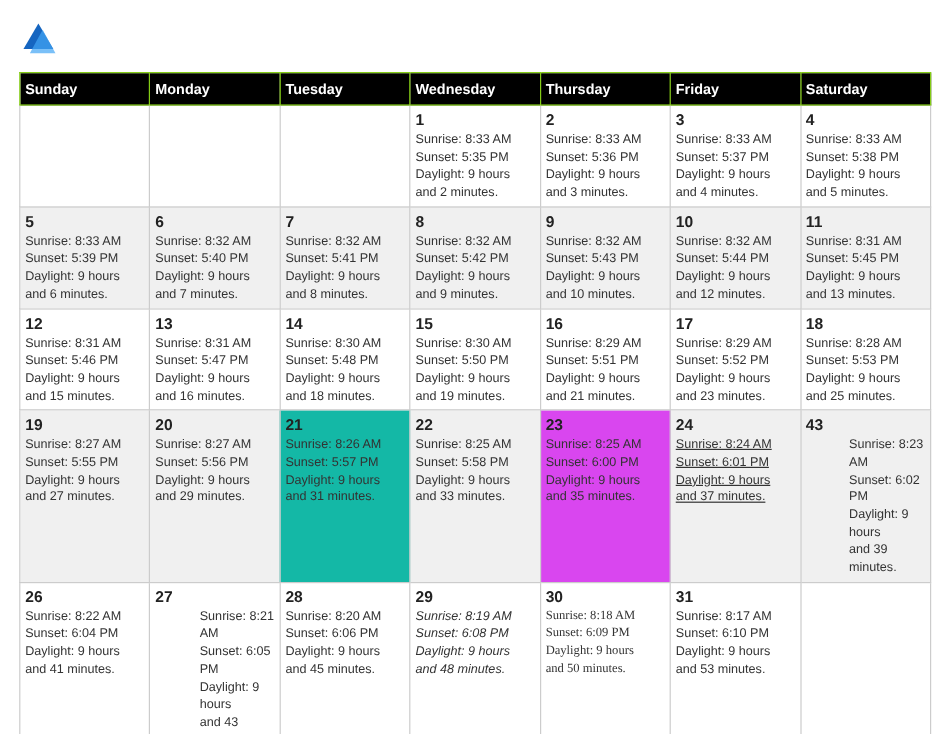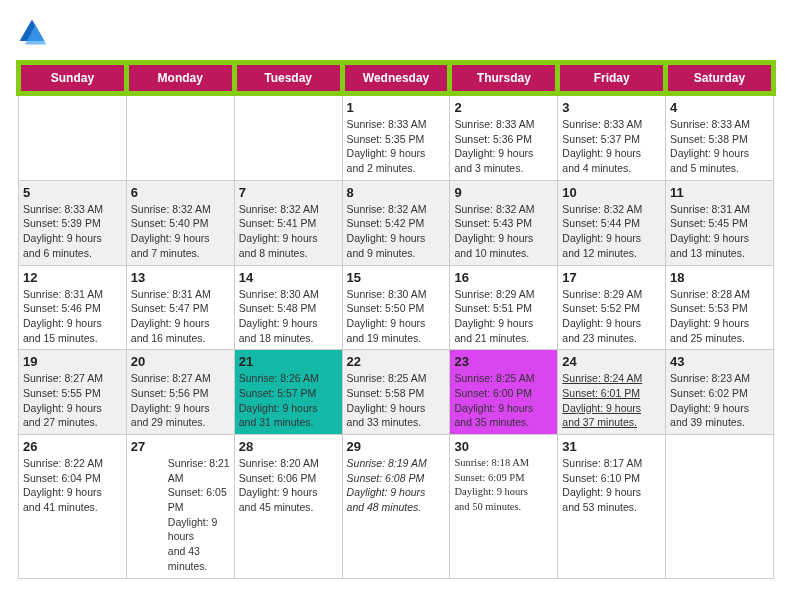--- a/index.html
+++ b/index.html
@@ -45,26 +45,26 @@
     .location {
       font-size: 16px;
       color: #555;
     }
     .calendar {
       width: 100%;
       border-collapse: collapse;
       font-size: 11px;
     }
     .calendar th {
-      background: #be185d;
+      background: #000000;
       color: #fff;
       padding: 6px 4px;
-      text-align: center;
+      text-align: left;
       font-size: 12px;
-      border: 5px solid #84cc16;
+      border: 1px solid #84cc16;
     }
     .calendar td {
       border: 1px solid #ccc;
       vertical-align: top;
       padding: 4px;
       width: 108px;
       min-height: 80px;
       background: #fff;
     }
     .calendar tr:nth-child(even) td {
@@ -289,21 +289,21 @@
         </td>
         <td style="background: rgb(240, 240, 240);">
           <div class="day-number">24</div>
           <div class="day-info" style="white-space: pre-line; text-decoration: underline;">Sunrise: 8:24 AM
 Sunset: 6:01 PM
 Daylight: 9 hours
 and 37 minutes.</div>
         </td>
         <td style="background: rgb(240, 240, 240);">
           <div class="day-number">43</div>
-          <div class="day-info" style="white-space: pre-line;">Sunrise: 8:23 AM
+          <div class="day-info" style="white-space: pre-line; margin-left: 36px;">Sunrise: 8:23 AM
 Sunset: 6:02 PM
 Daylight: 9 hours
 and 39 minutes.</div>
         </td>
       </tr>
       <tr>
         <td>
           <div class="day-number">26</div>
           <div class="day-info" style="white-space: pre-line;">Sunrise: 8:22 AM
 Sunset: 6:04 PM

